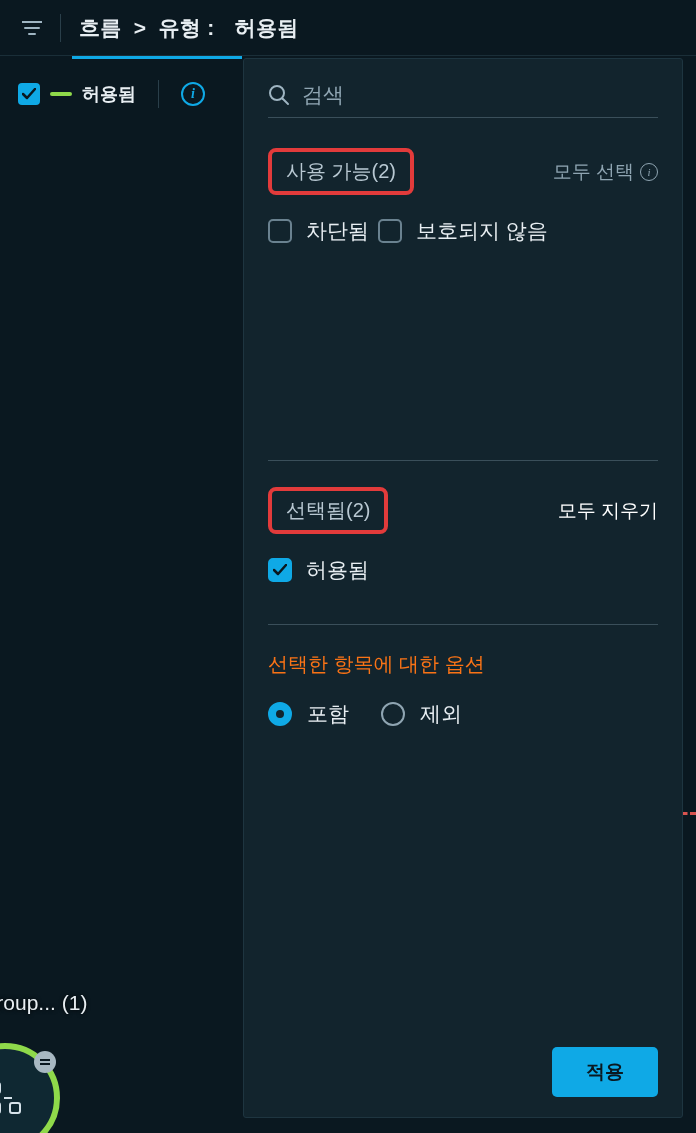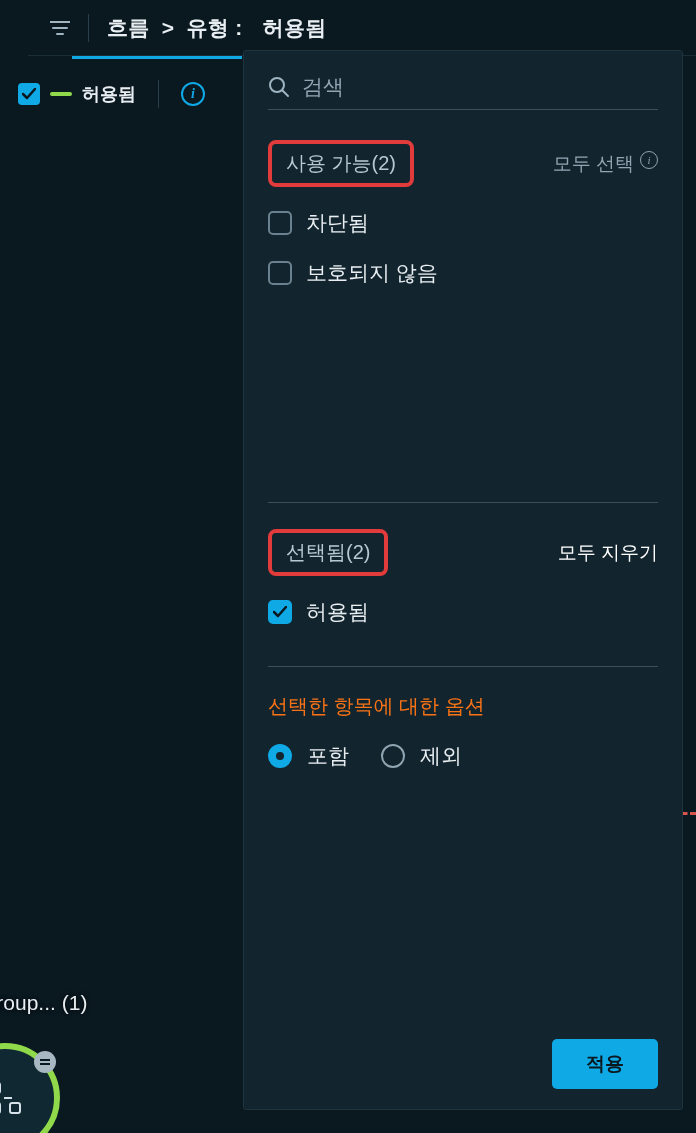--- a/index.html
+++ b/index.html
@@ -13,21 +13,20 @@
     position: relative;
   }
 
   
   .topbar {
     display: flex;
     align-items: center;
     height: 56px;
     padding: 0 18px;
     border-bottom: 1px solid #1a2e38;
-    margin-left: 28px;
   }
   .topbar-divider {
     width: 1px;
     height: 28px;
     background: #2a3f4a;
     margin-right: 18px;
   }
   .filter-icon {
     display: flex;
     align-items: center;
@@ -103,21 +102,21 @@
     color: #0fa9e6;
     font-weight: 600;
     font-style: italic;
     font-family: Georgia, serif;
   }
 
   
   .dropdown {
     position: absolute;
     left: 243px;
-    top: 50px;
+    top: 58px;
     width: 440px;
     height: 1060px;
     background: #12242d;
     border: 1px solid #1e3540;
     border-radius: 3px;
     padding: 24px 24px 20px 24px;
     display: flex;
     flex-direction: column;
   }
 
@@ -152,41 +151,41 @@
     padding: 6px 14px;
   }
   .highlight-box {
     border: 4px solid #e23b3b;
     border-radius: 8px;
   }
   .section-action {
     font-size: 19px;
     color: #8fa5b2;
     display: flex;
-    align-items: flex-start;
+    align-items: center;
     gap: 6px;
   }
   .section-action.blue { color: #ffffff; }
   .info-small {
     width: 18px;
     height: 18px;
     border: 1.5px solid #8fa5b2;
     border-radius: 50%;
     display: flex;
     align-items: center;
     justify-content: center;
     font-size: 11px;
     font-style: italic;
     font-family: Georgia, serif;
   }
 
   .option-list {
     display: flex;
-    flex-direction: column;
-    gap: 22px;
+    flex-direction: row;
+    gap: 9px;
     margin-bottom: 20px;
   }
   .option-row {
     display: flex;
     align-items: center;
     gap: 14px;
   }
   .check-box {
     width: 24px;
     height: 24px;

